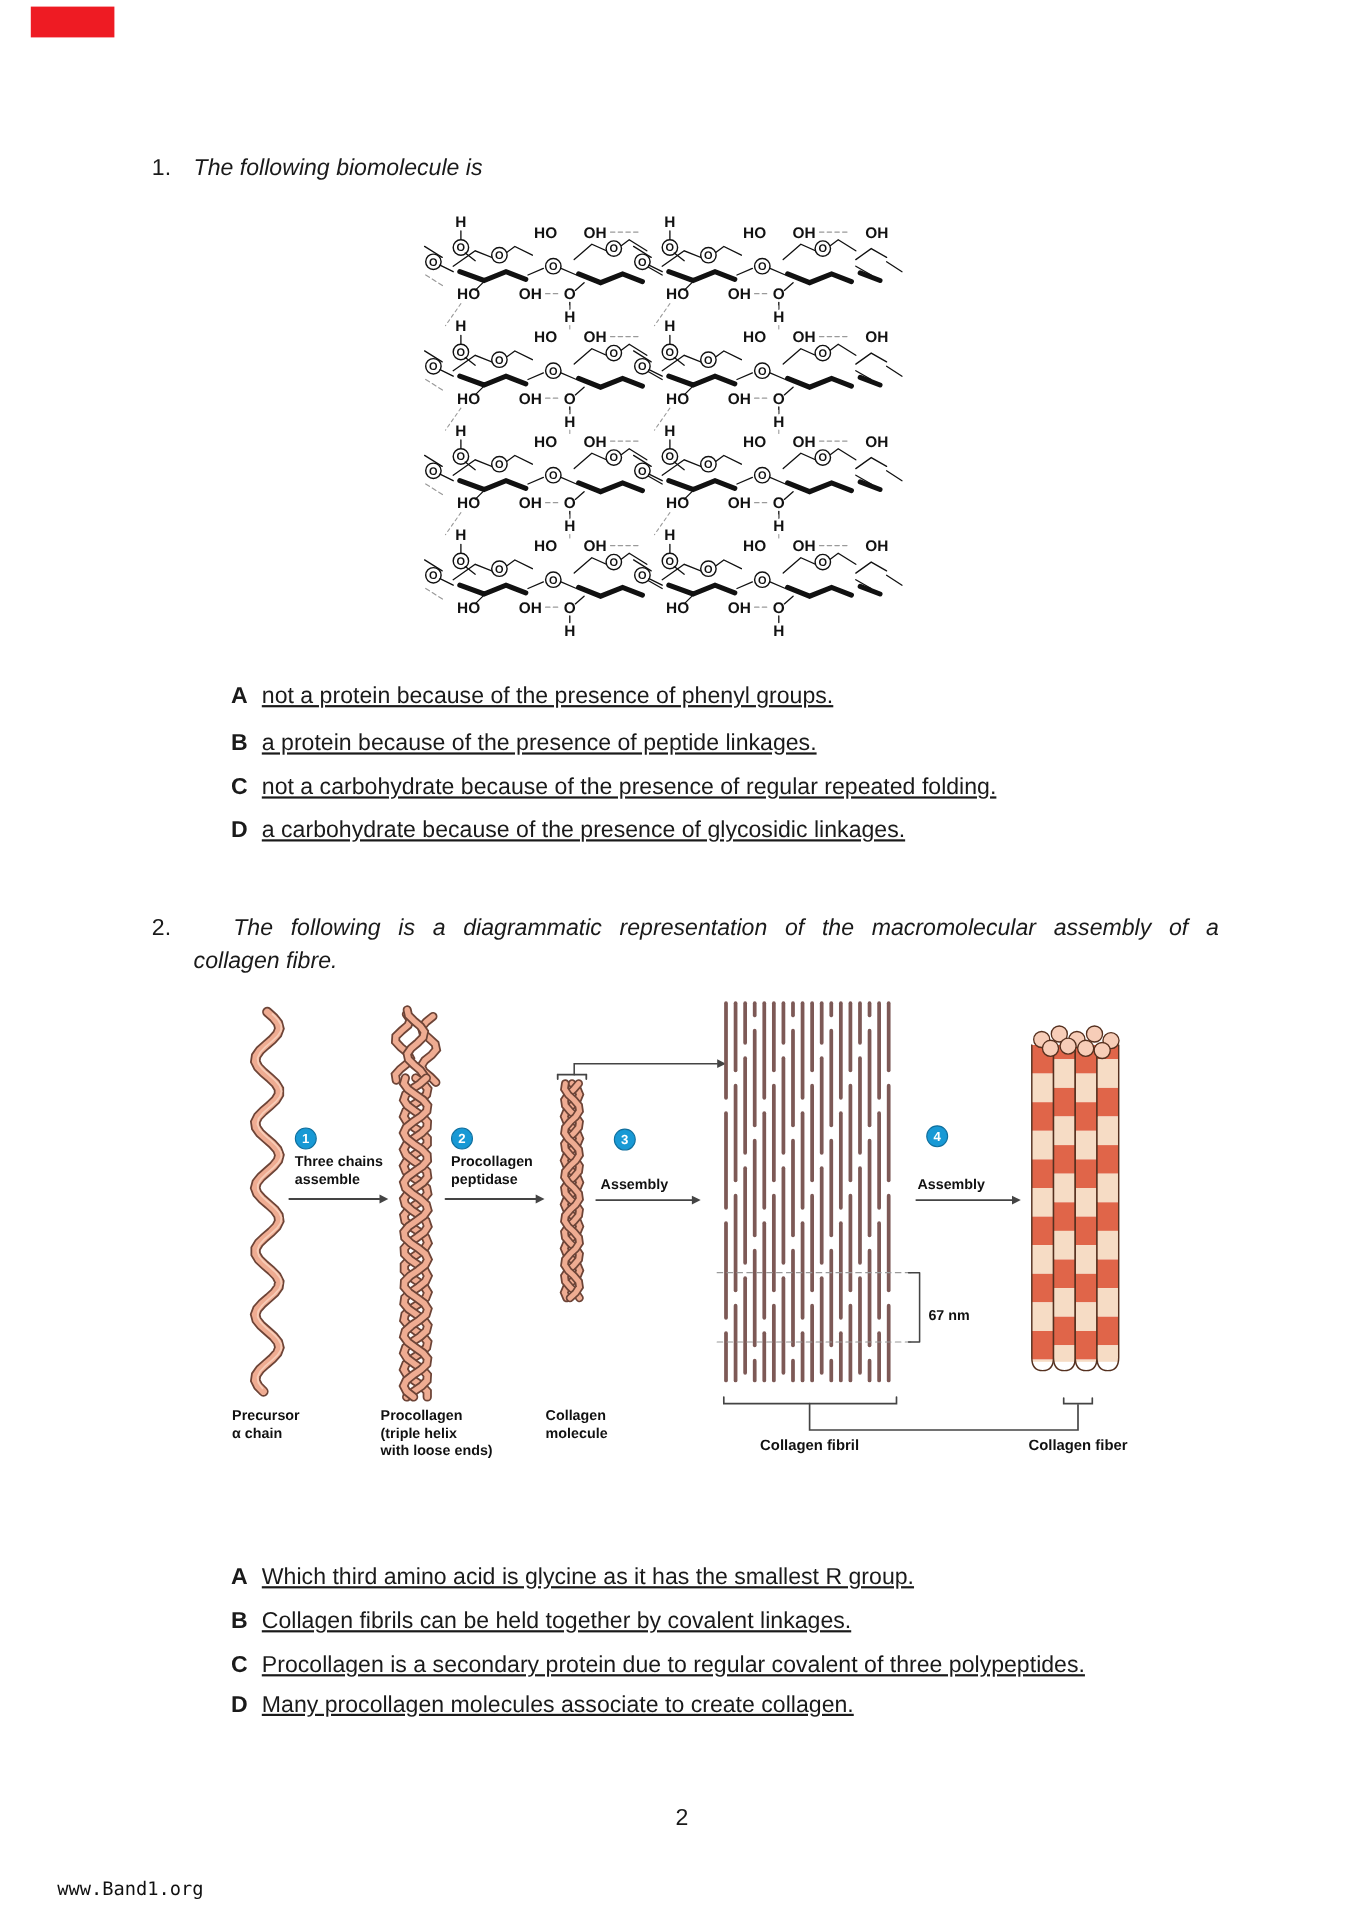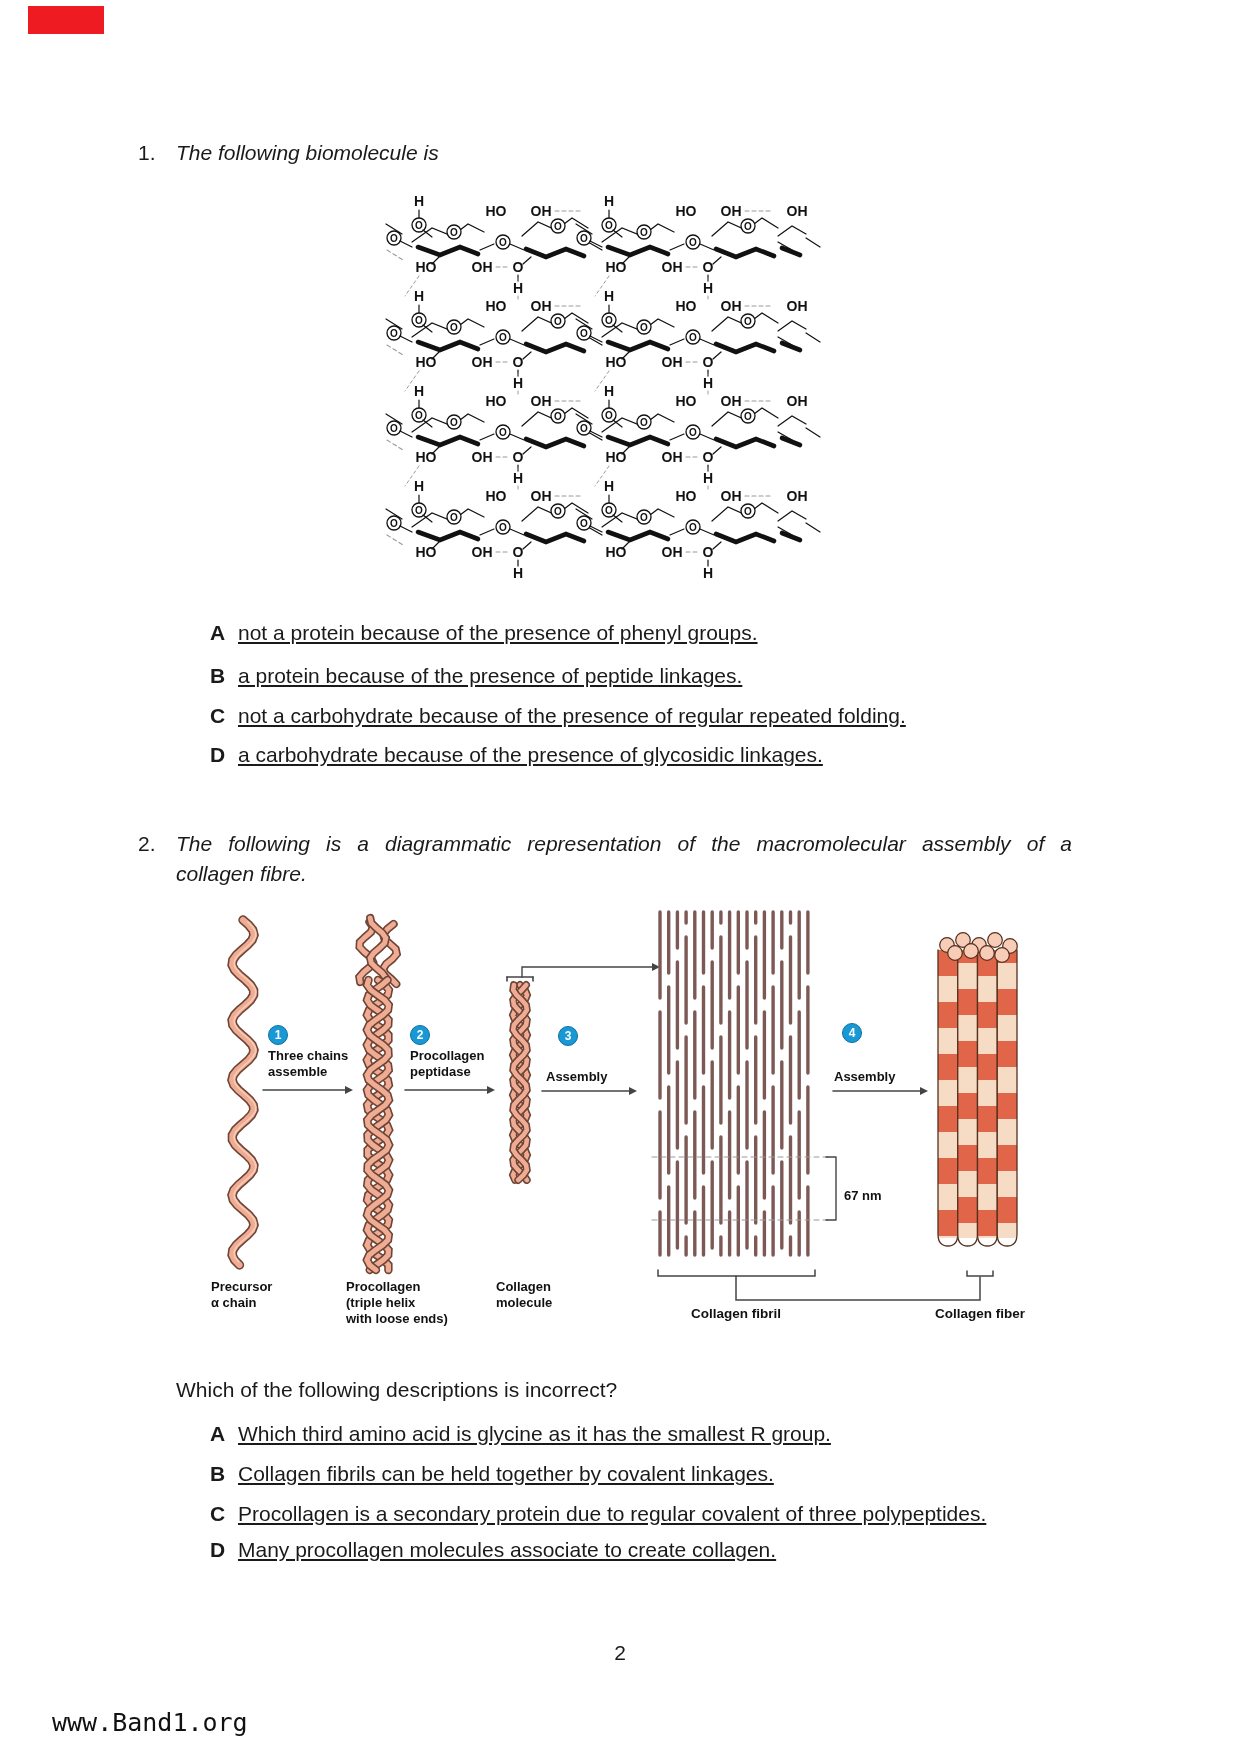--- a/index.html
+++ b/index.html
@@ -3,26 +3,26 @@
 <meta charset="utf-8">
 <style>
   html,body{margin:0;padding:0;background:#ffffff;}
   .page{position:relative;width:1239px;height:1754px;background:#ffffff;overflow:hidden;
         font-family:"Liberation Sans",sans-serif;color:#1a1a1a;}
   .abs{position:absolute;}
   .redbar{left:28px;top:6px;width:76px;height:28px;background:#ee1b23;}
   .qrow{display:flex;font-size:21px;line-height:26px;}
   .qnum{width:38px;font-weight:normal;}
   .stem{white-space:nowrap;font-style:italic;}
-  .stem-just{width:896px;text-align:justify;text-align-last:justify;white-space:normal;}
+  .stem-just{width:896px;text-align:justify;text-align-last:justify;white-space:normal;margin-left:36px;}
   .opt{display:flex;font-size:21px;line-height:26px;}
   .opt .letter{width:28px;font-weight:bold;}
   .opt .otext{white-space:nowrap;text-decoration:underline;}
   .footer-num{font-size:21px;}
-  .footer-url{font-family:"DejaVu Sans Mono",monospace;font-size:25px;color:#111;}
+  .footer-url{font-family:"DejaVu Sans Mono",monospace;font-size:17px;color:#111;}
   svg text{font-family:"Liberation Sans",sans-serif;}
 </style>
 </head>
 <body>
 
 <div class="page">
 
   <div class="abs redbar"></div>
 
   <div class="abs qrow" style="left:138px;top:140px;">
@@ -578,21 +578,20 @@
         <text x="21" y="391" font-size="13" fill="#111111" font-weight="bold" text-anchor="start">Precursor</text>
         <text x="21" y="407" font-size="13" fill="#111111" font-weight="bold" text-anchor="start">α chain</text>
         <text x="156" y="391" font-size="13" fill="#111111" font-weight="bold" text-anchor="start">Procollagen</text>
         <text x="156" y="407" font-size="13" fill="#111111" font-weight="bold" text-anchor="start">(triple helix</text>
         <text x="156" y="423" font-size="13" fill="#111111" font-weight="bold" text-anchor="start">with loose ends)</text>
         <text x="306" y="391" font-size="13" fill="#111111" font-weight="bold" text-anchor="start">Collagen</text>
         <text x="306" y="407" font-size="13" fill="#111111" font-weight="bold" text-anchor="start">molecule</text>
       </g>
     </svg>
 
-  <div class="abs" style="left:176px;top:1377px;font-size:21px;line-height:26px;">Which of the following descriptions is incorrect?</div>
 
   <div class="abs opt" style="left:210px;top:1421px;">
     <span class="letter">A</span>
     <span class="otext">Which third amino acid is glycine as it has the smallest R group.</span>
   </div>
   <div class="abs opt" style="left:210px;top:1461px;">
     <span class="letter">B</span>
     <span class="otext">Collagen fibrils can be held together by covalent linkages.</span>
   </div>
   <div class="abs opt" style="left:210px;top:1501px;">

